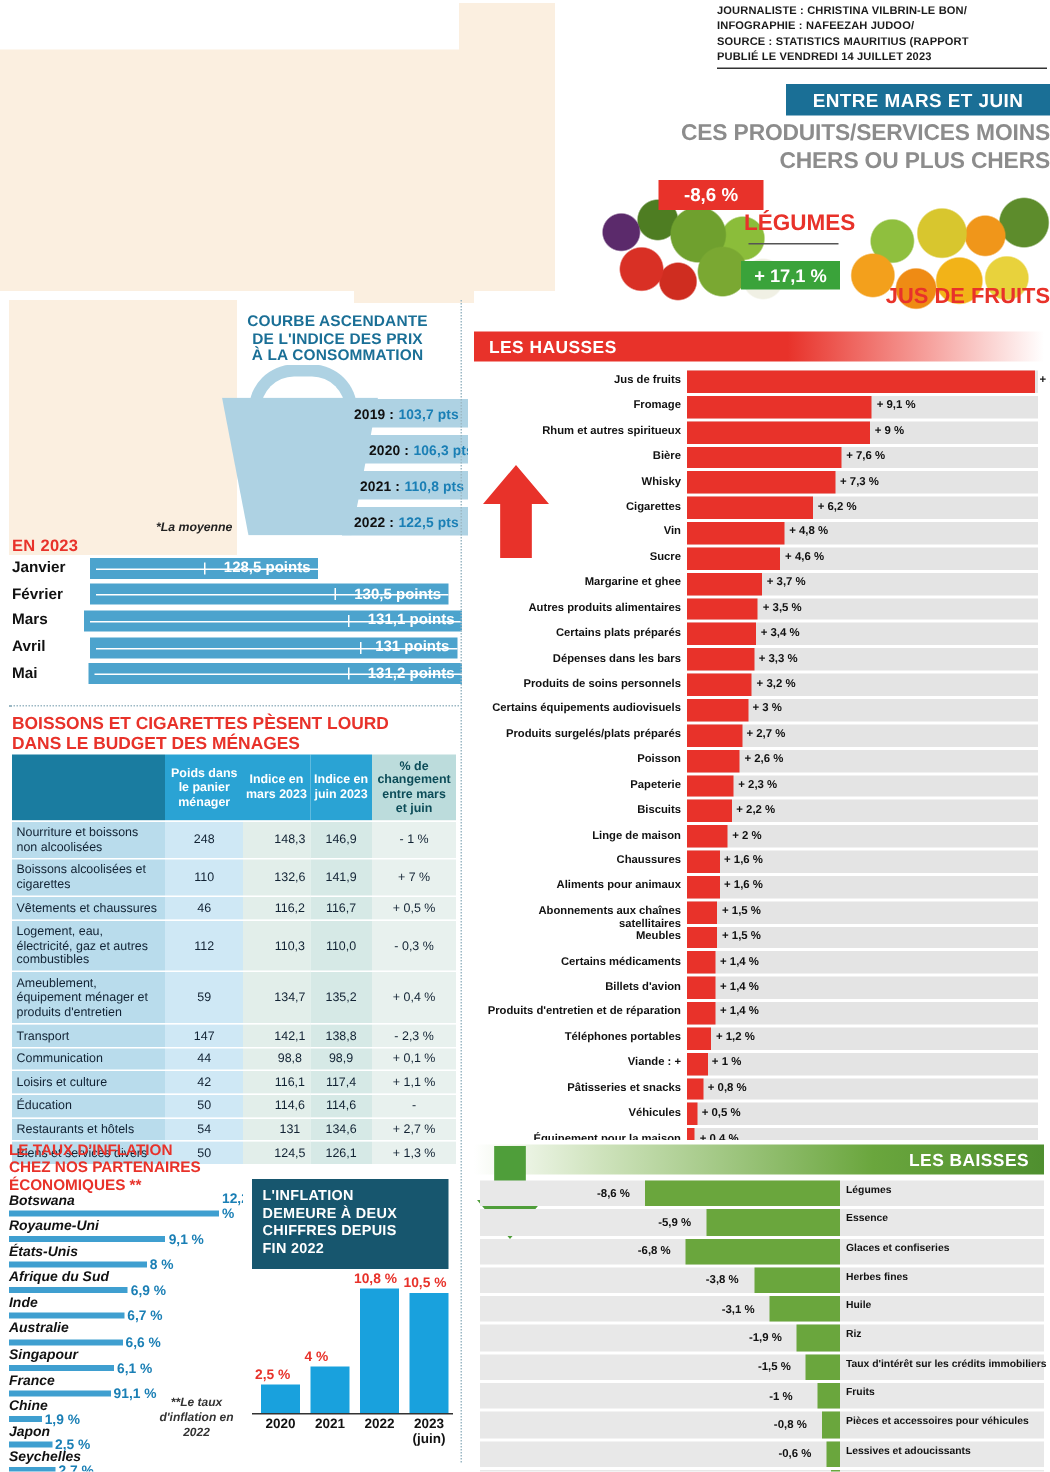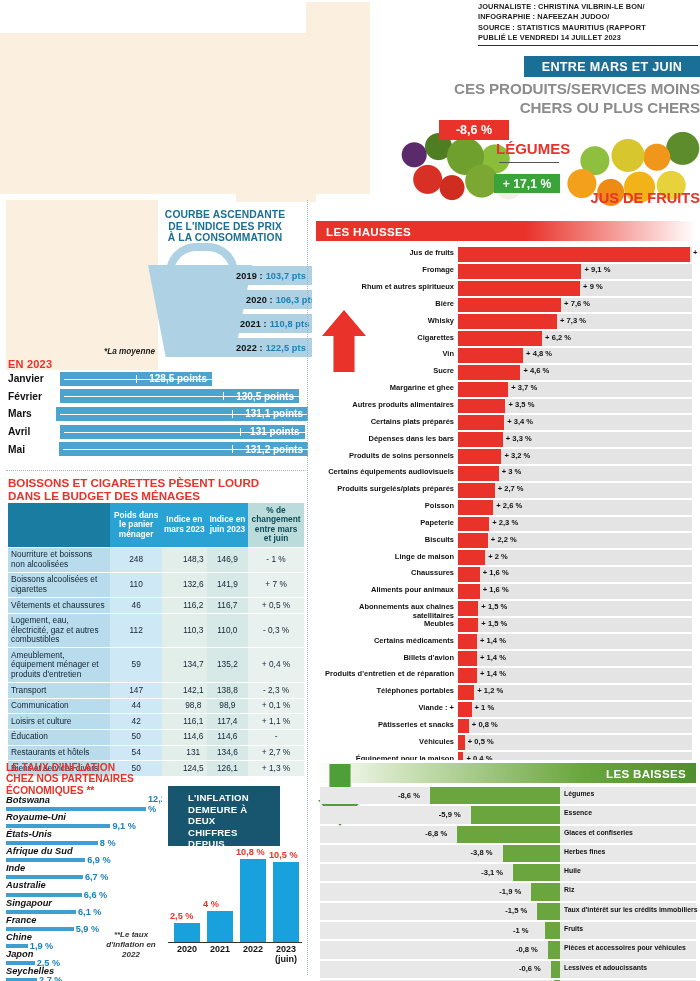--- a/index.html
+++ b/index.html
@@ -168,23 +168,23 @@
   .pval { position:absolute; bottom:-2px; font-size:9.2px; font-weight:bold;
     color:#1a7fb5; }
   #part-note { position:absolute; left:104px; top:930px; width:54px;
     font-size:8px; font-style:italic; font-weight:bold; color:#333;
     text-align:center; line-height:10px; }
 
   
   #infl-box { position:absolute; left:162px; top:776px; width:144px; height:200px;
     background:#fff; }
   #infl-title {
-    position:absolute; left:168px; top:786px; width:112px; height:60px;
+    position:absolute; left:168px; top:786px; width:131px; height:60px;
     background:#17566e; color:#fff; font-weight:bold; font-size:9.6px;
-    line-height:11.6px; padding:6px 20px; letter-spacing:.2px;
+    line-height:11.6px; padding:6px 7px; letter-spacing:.2px;
   }
   #infl-plot { position:absolute; left:168px; top:850px; width:134px; height:92px; }
   .ibar { position:absolute; bottom:0; width:26px; background:#19a1dd; }
   .ilab { position:absolute; font-size:9.2px; font-weight:bold; color:#e8322a;
     white-space:nowrap; }
   #infl-axis { position:absolute; left:168px; top:942px; width:134px;
     border-top:1.4px solid #333; }
   .ixlab { position:absolute; top:944px; font-size:9px; font-weight:bold;
     color:#111; text-align:center; width:34px; }
 
@@ -478,21 +478,21 @@
       <div class="pval" style="left:77.73770491803279px">6,6 %</div>
     </div>
     <div class="prow">
       <div class="pname">Singapour</div>
       <div class="pbar" style="width:70px"></div>
       <div class="pval" style="left:72px">6,1 %</div>
     </div>
     <div class="prow">
       <div class="pname">France</div>
       <div class="pbar" style="width:67.70491803278689px"></div>
-      <div class="pval" style="left:69.70491803278689px">5,9 %</div>
+      <div class="pval" style="left:69.70491803278689px">91,1 %</div>
     </div>
     <div class="prow">
       <div class="pname">Chine</div>
       <div class="pbar" style="width:21.803278688524593px"></div>
       <div class="pval" style="left:23.803278688524593px">1,9 %</div>
     </div>
     <div class="prow">
       <div class="pname">Japon</div>
       <div class="pbar" style="width:28.688524590163937px"></div>
       <div class="pval" style="left:30.688524590163937px">2,5 %</div>

